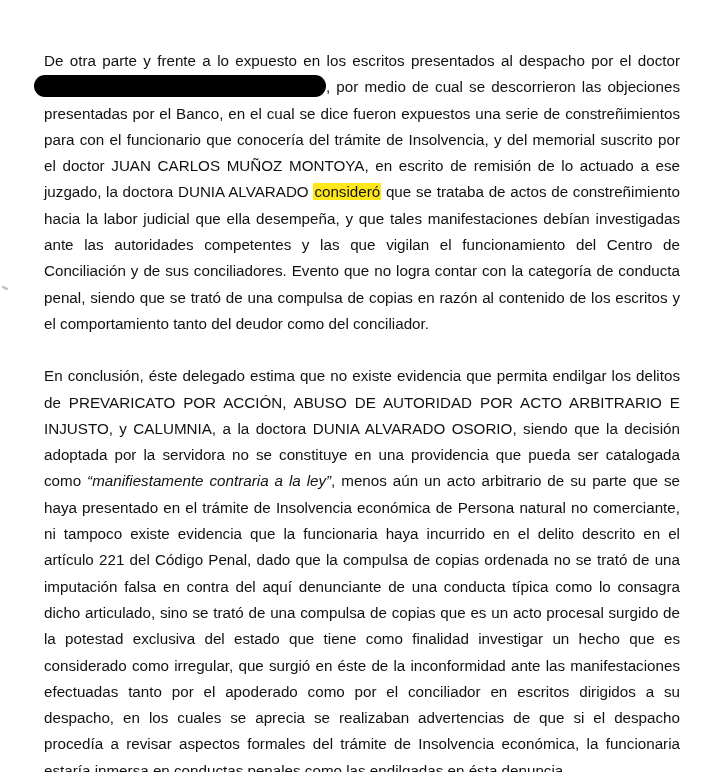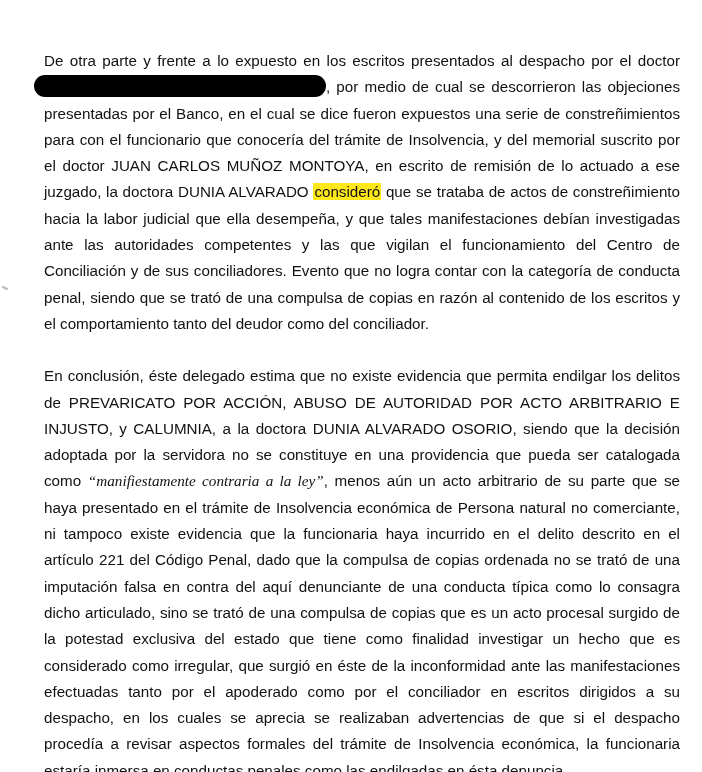--- a/index.html
+++ b/index.html
@@ -33,21 +33,21 @@
       background: #000;
       border-radius: 11px;
       vertical-align: -5px;
       margin-left: -10px;
     }
     .hl {
       background: #ffe81a;
       padding: 0 1px;
     }
     .b { font-weight: normal; }
-    .i { font-style: italic; font-family: Liberation Serif, serif; }
+    .i { font-style: italic; }
     .margin-mark {
       position: absolute;
       left: 2px;
       top: 287px;
       width: 6px;
       height: 2px;
       background: #b8b8b8;
       transform: rotate(25deg);
     }
   </style>

